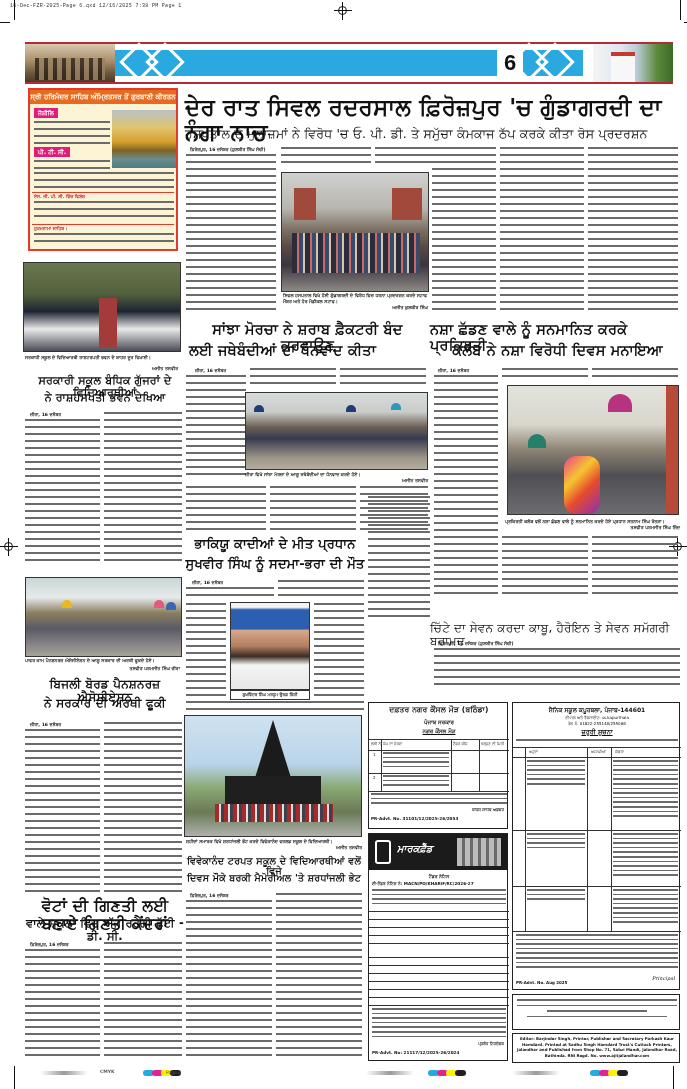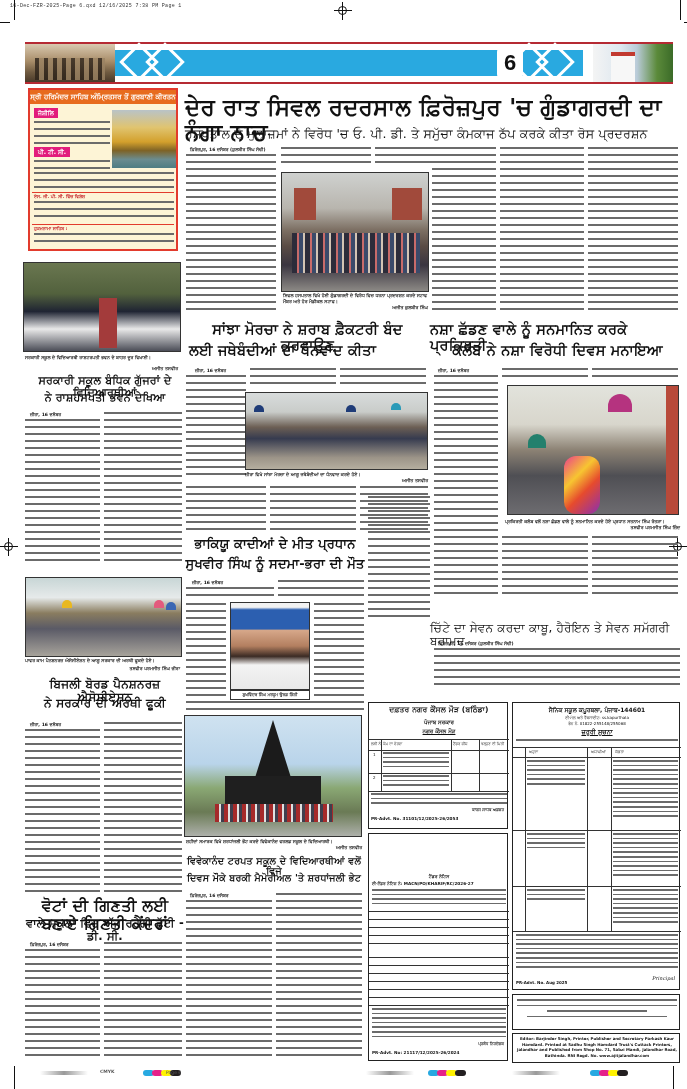--- a/index.html
+++ b/index.html
@@ -736,20 +736,25 @@
   <div class="textlines" style="left:2px;top:90px;width:136px;height:12px;">
       <i style="height:1.6px;margin-bottom:3px"></i>
       <i style="height:1.6px;margin-bottom:3px"></i>
       <i style="height:1.6px;margin-bottom:3px"></i>
     </div>
   <div class="abs" style="right:3px;top:104px;font-size:4px;font-weight:bold;">ਕਾਰਜ ਸਾਧਕ ਅਫ਼ਸਰ</div>
   <div class="abs" style="left:2px;top:113px;font-size:4.2px;font-weight:bold;">PR-Advt. No. 31101/12/2025-26/2053</div>
 </div>
 
 <div class="ad-box" style="left:368px;top:833px;width:140px;height:228px;">
+  <div class="abs" style="left:0;top:0;width:139px;height:36px;background:#1b1b1b;">
+    <div class="abs" style="left:6px;top:6px;width:16px;height:24px;border:2px solid #fff;border-radius:3px;"></div>
+    <div class="abs" style="left:28px;top:9px;font-size:10px;color:#fff;font-weight:bold;font-style:italic;">ਮਾਰਕਫ਼ੈੱਡ</div>
+    <div class="abs" style="left:88px;top:4px;width:44px;height:28px;background:repeating-linear-gradient(90deg,#bbb 0 5px,#6a6a6a 5px 8px);"></div>
+  </div>
   <div class="abs" style="left:0;top:40px;width:140px;font-size:4.5px;text-align:center;font-weight:bold;">ਟੈਂਡਰ ਨੋਟਿਸ</div>
   <div class="abs" style="left:3px;top:47px;width:136px;font-size:4.2px;font-weight:bold;">ਈ-ਟੈਂਡਰ ਨੋਟਿਸ ਨੰ: MACN/PO/KHARIF/RC/2026-27</div>
   <div class="textlines" style="left:3px;top:55px;width:134px;height:20px;">
       <i style="height:1.6px;margin-bottom:3px"></i>
       <i style="height:1.6px;margin-bottom:3px"></i>
       <i style="height:1.6px;margin-bottom:3px"></i>
       <i style="height:1.6px;margin-bottom:3px"></i>
     </div>
   <div class="tbl-line" style="left:0;top:77px;width:140px;"></div>
   <div class="tbl-line" style="left:0;top:85px;width:140px;"></div>

